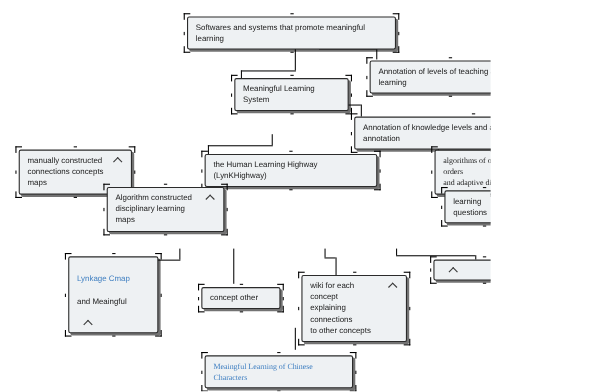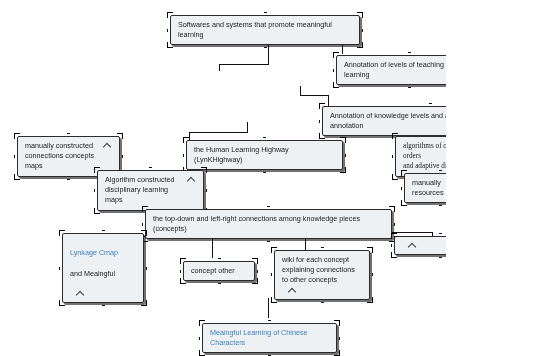--- a/index.html
+++ b/index.html
@@ -166,20 +166,27 @@
   </div>
 
   <div class="node" style="left:336px; top:55px; width:146px;">
     <span class="label">Annotation of levels of teaching and learning</span>
     <div class="sel strong">
       <span class="tl"></span><span class="tr"></span><span class="bl"></span><span class="br"></span>
       <span class="tm"></span><span class="bm"></span><span class="lm"></span><span class="rm"></span>
     </div>
   </div>
 
+  <div class="node" style="left:213px; top:71px; width:104px;">
+    <span class="label">Meaningful Learning System</span>
+    <div class="sel strong">
+      <span class="tl"></span><span class="tr"></span><span class="bl"></span><span class="br"></span>
+      <span class="tm"></span><span class="bm"></span><span class="lm"></span><span class="rm"></span>
+    </div>
+  </div>
 
   <div class="node" style="left:322px; top:106px; width:216px;">
     <span class="label">Annotation of knowledge levels and algorithms for the annotation</span>
     <div class="sel strong">
       <span class="tl"></span><span class="tr"></span><span class="bl"></span><span class="br"></span>
       <span class="tm"></span><span class="bm"></span><span class="lm"></span><span class="rm"></span>
     </div>
   </div>
 
   <div class="node" style="left:17px; top:136px; width:103px;">
@@ -214,34 +221,27 @@
     <span class="label">Algorithm constructed
 disciplinary learning maps</span>
     <span class="chevron"></span>
     <div class="sel strong">
       <span class="tl"></span><span class="tr"></span><span class="bl"></span><span class="br"></span>
       <span class="tm"></span><span class="bm"></span><span class="lm"></span><span class="rm"></span>
     </div>
   </div>
 
   <div class="node" style="left:404px; top:173px; width:72px;">
-    <span class="label">manually resources</span>
-    <div class="sel strong">
-      <span class="tl"></span><span class="tr"></span><span class="bl"></span><span class="br"></span>
-      <span class="tm"></span><span class="bm"></span><span class="lm"></span><span class="rm"></span>
-    </div>
-  </div>
-
-  <div class="node" style="left:145px; top:209px; width:247px;">
-    <span class="label">the top-down and left-right connections among knowledge pieces (concepts)</span>
-    <div class="sel strong">
-      <span class="tl"></span><span class="tr"></span><span class="bl"></span><span class="br"></span>
-      <span class="tm"></span><span class="bm"></span><span class="lm"></span><span class="rm"></span>
-    </div>
-  </div>
+    <span class="label">learning questions</span>
+    <div class="sel strong">
+      <span class="tl"></span><span class="tr"></span><span class="bl"></span><span class="br"></span>
+      <span class="tm"></span><span class="bm"></span><span class="lm"></span><span class="rm"></span>
+    </div>
+  </div>
+
 
   <div class="node" style="left:62px; top:233px; width:82px;flex-direction:column;">
     <span class="label">
       <span class="l1">Lynkage Cmap</span>
       <span class="l2">and Meaingful</span>
     </span>
     <span class="chevron"></span>
     <div class="sel strong">
       <span class="tl"></span><span class="tr"></span><span class="bl"></span><span class="br"></span>
       <span class="tm"></span><span class="bm"></span><span class="lm"></span><span class="rm"></span>
@@ -249,40 +249,40 @@
   </div>
 
   <div class="node" style="left:183px; top:261px; width:72px;">
     <span class="label">concept other</span>
     <div class="sel strong">
       <span class="tl"></span><span class="tr"></span><span class="bl"></span><span class="br"></span>
       <span class="tm"></span><span class="bm"></span><span class="lm"></span><span class="rm"></span>
     </div>
   </div>
 
-  <div class="node" style="left:274px; top:250px; width:96px;flex-direction:column;">
+  <div class="node" style="left:274px; top:250px; width:96px;">
     <span class="label">wiki for each concept
 explaining connections
 to other concepts</span>
     <span class="chevron"></span>
     <div class="sel strong">
       <span class="tl"></span><span class="tr"></span><span class="bl"></span><span class="br"></span>
       <span class="tm"></span><span class="bm"></span><span class="lm"></span><span class="rm"></span>
     </div>
   </div>
 
   <div class="node" style="left:394px; top:236px; width:93px;">
     <span class="chevron"></span>
     <div class="sel strong">
       <span class="tl"></span><span class="tr"></span><span class="bl"></span><span class="br"></span>
       <span class="tm"></span><span class="bm"></span><span class="lm"></span><span class="rm"></span>
     </div>
   </div>
 
-  <div class="node blue" style="left:202px; top:323px; width:135px;">
+  <div class="node blue" style="left:186px; top:323px; width:135px;font-family:Liberation Serif, serif;">
     <span class="label">Meaingful Learning of Chinese Characters</span>
     <div class="sel strong">
       <span class="tl"></span><span class="tr"></span><span class="bl"></span><span class="br"></span>
       <span class="tm"></span><span class="bm"></span><span class="lm"></span><span class="rm"></span>
     </div>
   </div>
 
 </div>
 
 </body></html>

